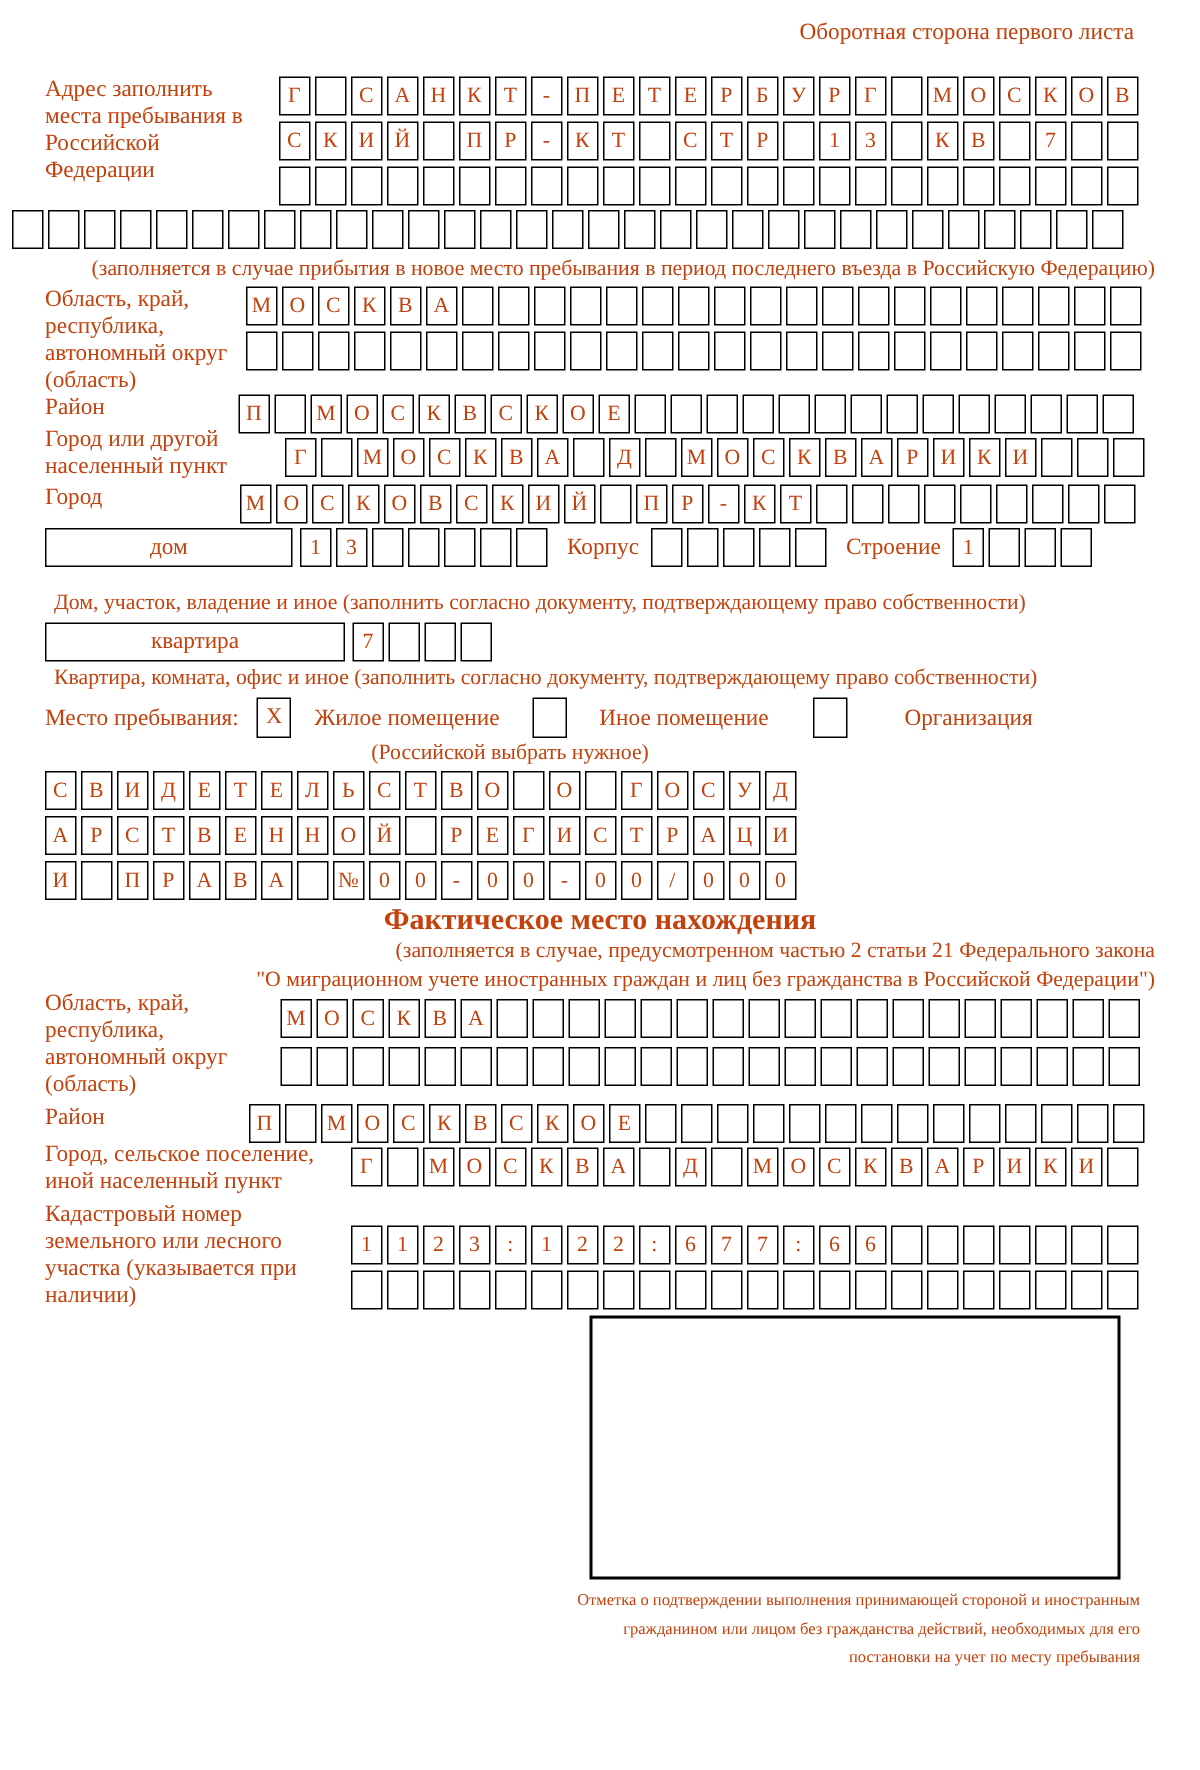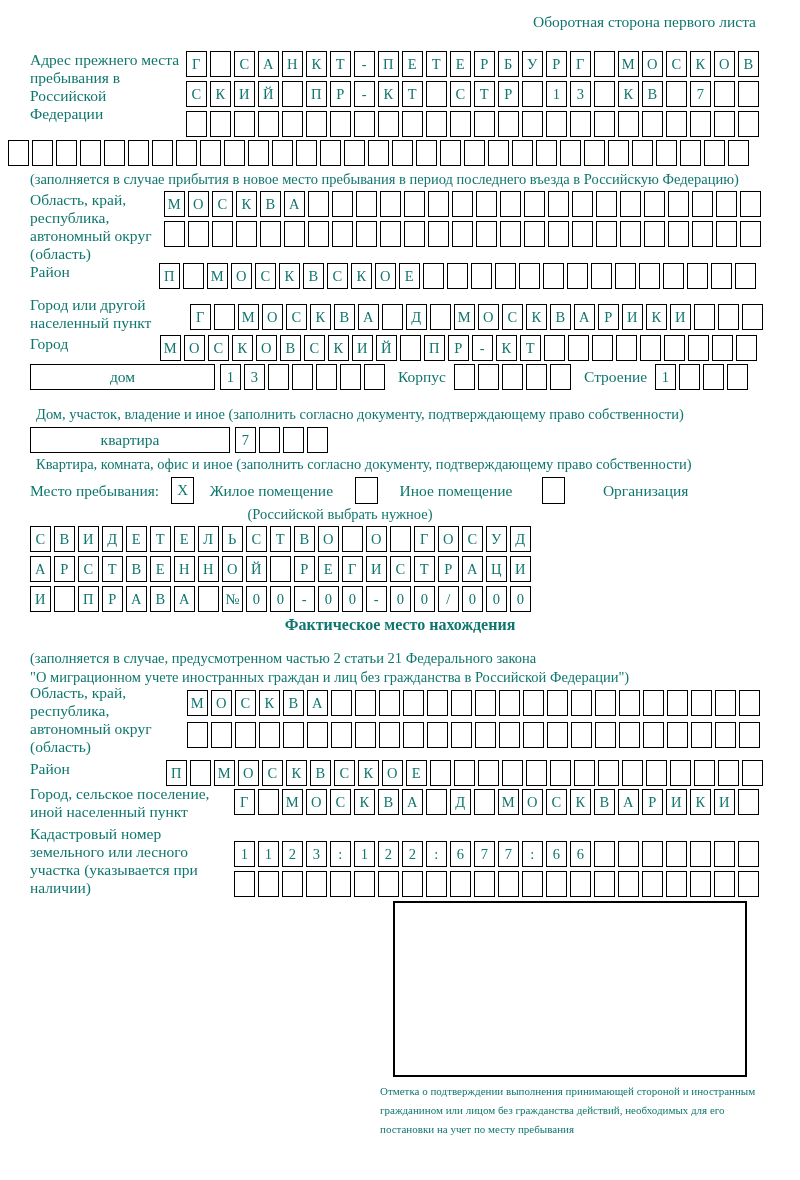--- a/index.html
+++ b/index.html
@@ -1,18 +1,18 @@
 <!DOCTYPE html>
 <html><head>
 <meta charset="utf-8">
 <style>
   html,body{margin:0;padding:0;background:#e8e8e8}
   .page{
     width:800px;height:1180px;box-sizing:border-box;margin:0 auto;
-    background:#ffffff;color:#0f766e;
+    background:#ffffff;color:#c2410c;
     font-family:"Liberation Serif","DejaVu Serif",serif;
     padding:12px 30px 0 30px;overflow:hidden;position:relative;
   }
   .note{text-align:right;font-size:15.5px;line-height:19px;padding-right:14px}
   .cellrow{display:flex;flex-wrap:nowrap}
   .cell{
     flex:0 0 auto;width:20.5px;height:26px;box-sizing:border-box;
     border:1.7px solid #000;margin-right:3.5px;
     display:flex;align-items:center;justify-content:center;
     font-size:14.5px;line-height:1;
@@ -21,35 +21,35 @@
   .flabel{flex:0 0 auto;font-size:15.5px;line-height:18px}
   .doclabel{line-height:19px}
   .rows{display:flex;flex-direction:column}
   .fieldbox{
     box-sizing:border-box;height:26px;border:1.7px solid #000;
     display:flex;align-items:center;justify-content:center;
     font-size:15.5px;flex:0 0 auto;margin-right:5px;
   }
   .inlinelabel{font-size:15.5px;line-height:26px;flex:0 0 auto}
   .cap{font-size:14.5px;line-height:19px}
-  .center{text-align:left}
+  .center{text-align:right}
   .sec-title{font-weight:bold;font-size:16.5px;line-height:22px;text-align:center}
   .checkbox{width:23px;height:27px;font-size:15px}
   .stampcol{width:380px;margin-left:350px}
   .stampbox{box-sizing:border-box;width:354px;height:176px;border:2px solid #000;margin:0 auto}
 </style>
 </head>
 <body>
 
 <div class="page">
 
   <div class="note">Оборотная сторона первого листа</div>
 
   <div class="frow" style="margin-top:20px">
-    <div class="flabel" style="width:150px;padding-right:6px">Адрес прежнего места пребывания в Российской Федерации</div>
+    <div class="flabel" style="width:150px;padding-right:6px">Адрес заполнить места пребывания в Российской Федерации</div>
     <div class="rows">
       <div class="cellrow" style="margin-bottom:4px">
           <span class="cell">Г</span>
           <span class="cell"></span>
           <span class="cell">С</span>
           <span class="cell">А</span>
           <span class="cell">Н</span>
           <span class="cell">К</span>
           <span class="cell">Т</span>
           <span class="cell">-</span>
@@ -244,21 +244,21 @@
         <span class="cell"></span>
         <span class="cell"></span>
         <span class="cell"></span>
         <span class="cell"></span>
         <span class="cell"></span>
         <span class="cell"></span>
         <span class="cell"></span>
       </div>
   </div>
 
-  <div class="frow" style="margin-top:15px;height:30px">
+  <div class="frow" style="margin-top:3px;height:30px">
     <div class="flabel" style="width:154px;padding-right:6px;margin-top:-8px">Город или другой населенный пункт</div>
     <div class="cellrow">
         <span class="cell">Г</span>
         <span class="cell"></span>
         <span class="cell">М</span>
         <span class="cell">О</span>
         <span class="cell">С</span>
         <span class="cell">К</span>
         <span class="cell">В</span>
         <span class="cell">А</span>
@@ -306,21 +306,21 @@
         <span class="cell"></span>
         <span class="cell"></span>
         <span class="cell"></span>
         <span class="cell"></span>
         <span class="cell"></span>
         <span class="cell"></span>
       </div>
   </div>
 
   <div class="frow" style="margin-top:3px;align-items:center">
-    <div class="fieldbox" style="width:185px">дом</div>
+    <div class="fieldbox" style="width:165px">дом</div>
     <div class="cellrow">
         <span class="cell">1</span>
         <span class="cell">3</span>
         <span class="cell"></span>
         <span class="cell"></span>
         <span class="cell"></span>
         <span class="cell"></span>
         <span class="cell"></span>
       </div>
     <div class="inlinelabel" style="margin-left:10px;margin-right:8px">Корпус</div>
@@ -430,22 +430,22 @@
           <span class="cell">0</span>
           <span class="cell">0</span>
           <span class="cell">/</span>
           <span class="cell">0</span>
           <span class="cell">0</span>
           <span class="cell">0</span>
         </div>
     </div>
   </div>
 
-  <div class="sec-title" style="margin-top:2px;font-size:16px">Фактическое место нахождения</div>
-  <div class="cap center" style="margin-top:13px">(заполняется в случае, предусмотренном частью 2 статьи 21 Федерального закона</div>
+  <div class="sec-title" style="margin-top:2px;font-size:20px">Фактическое место нахождения</div>
+  <div class="cap center" style="margin-top:1px">(заполняется в случае, предусмотренном частью 2 статьи 21 Федерального закона</div>
   <div class="cap center">"О миграционном учете иностранных граждан и лиц без гражданства в Российской Федерации")</div>
 
   <div class="frow" style="margin-top:3px;height:70px">
     <div class="flabel" style="width:151px;padding-right:6px;margin-top:-6px">Область, край, республика, автономный округ (область)</div>
     <div class="rows">
       <div class="cellrow" style="margin-bottom:6px">
           <span class="cell">М</span>
           <span class="cell">О</span>
           <span class="cell">С</span>
           <span class="cell">К</span>

